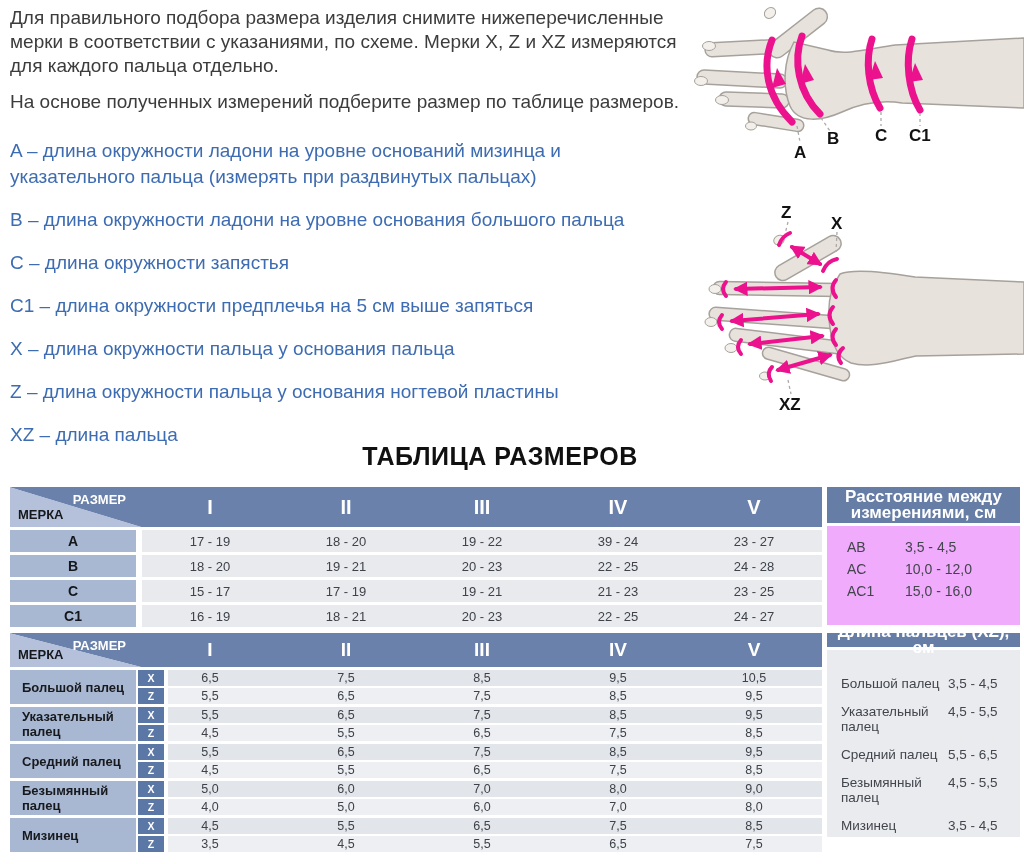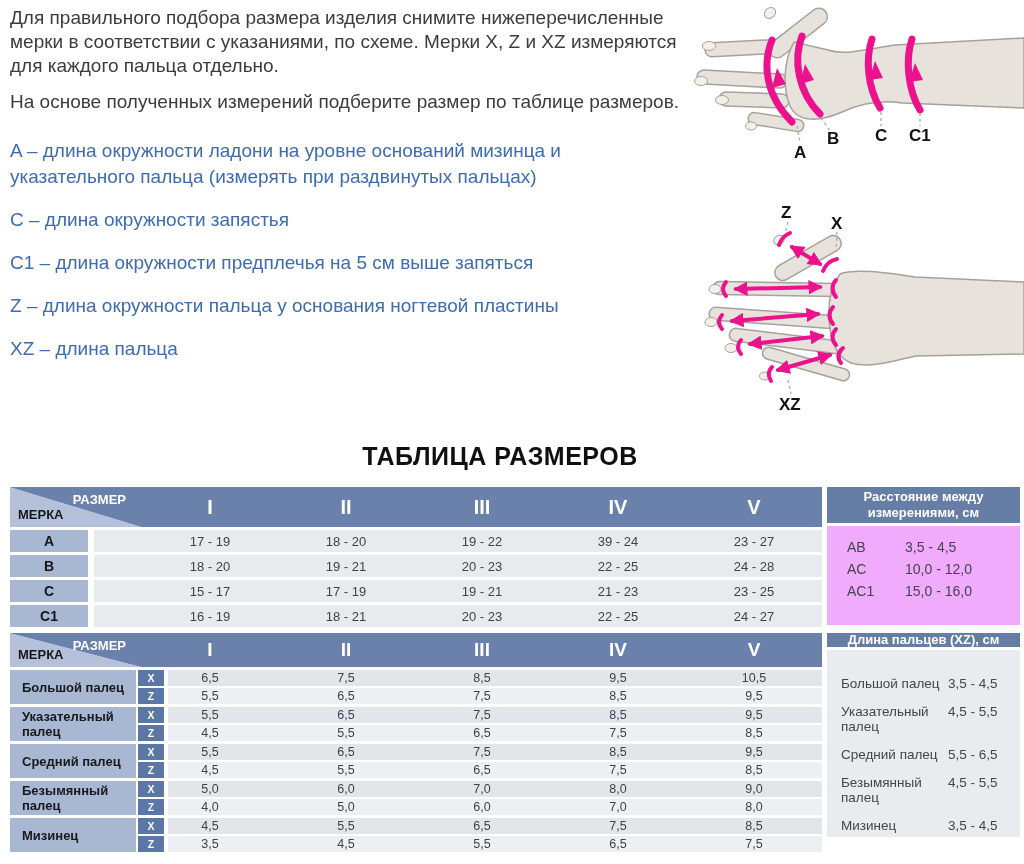--- a/index.html
+++ b/index.html
@@ -38,25 +38,25 @@
   .vcell { display:flex; align-items:center; justify-content:center;
     font-size:13px; color:#3f424a; }
 
   
   .t1 { position:absolute; left:10px; top:487px; width:812px; }
   .t1 .thead { grid-template-columns:132px repeat(5,136px); height:40px; }
   .t1 .hcell { font-size:20px; }
   .t1 .t-row { display:flex; height:22px; margin-top:3px; }
   .t1 .rlabel { width:126px; margin-right:6px; background:#a9b8d2; color:#14161a;
     font-weight:bold; font-size:14px; display:flex; align-items:center; justify-content:center; }
-  .t1 .vals { display:grid; grid-template-columns:repeat(5,136px); background:#e8eaee;padding-left:48px; }
+  .t1 .vals { display:grid; grid-template-columns:repeat(5,136px); background:#e8eaee; }
 
   
   .p1 { position:absolute; left:827px; top:487px; width:193px; }
-  .panel-head { background:#667da6; color:#ffffff; font-weight:bold; font-size:13px;
+  .panel-head { background:#667da6; color:#ffffff; font-weight:bold; font-size:17px;
     display:flex; align-items:center; justify-content:center; text-align:center; line-height:16px; }
   .p1 .panel-head { height:36px; }
   .p1 .panel-body { margin-top:3px; height:99px; background:#f0abfc; padding:10px 0 0 20px; }
   .p1 .prow { display:grid; grid-template-columns:58px 1fr; font-size:14px;
     color:#42454c; line-height:22px; }
 
   
   .t2 { position:absolute; left:10px; top:633px; width:812px; }
   .t2 .thead { grid-template-columns:132px repeat(5,136px); height:34px; }
   .t2 .hcell { font-size:19px; }
@@ -84,22 +84,24 @@
 </head>
 <body>
 
 <div class="page">
 
   <p class="intro-p1">Для правильного подбора размера изделия снимите нижеперечисленные мерки в соответствии с указаниями, по схеме. Мерки X, Z и XZ измеряются для каждого пальца отдельно.</p>
   <p class="intro-p2">На основе полученных измерений подберите размер по таблице размеров.</p>
 
   <div class="mlist">
     <div class="item">A – длина окружности ладони на уровне оснований мизинца и указательного пальца (измерять при раздвинутых пальцах)</div>
+    <div class="item">B – длина окружности ладони на уровне основания большого пальца</div>
     <div class="item">C – длина окружности запястья</div>
     <div class="item">C1 – длина окружности предплечья на 5 см выше запяться</div>
+    <div class="item">X – длина окружности пальца у основания пальца</div>
     <div class="item">Z – длина окружности пальца у основания ногтевой пластины</div>
     <div class="item">XZ – длина пальца</div>
   </div>
 
   <svg class="diag diag1" width="344" height="172" viewBox="0 0 344 172">
     <g stroke="#a6a19a" stroke-width="1.5" fill="#e7e2dc">
       <rect x="-42" y="-7" width="85" height="14" rx="7" transform="translate(67,48) rotate(-3)"></rect>
       <rect x="-45" y="-7" width="90" height="14" rx="7" transform="translate(62,79) rotate(3)"></rect>
       <rect x="-35" y="-7" width="70" height="14" rx="7" transform="translate(74,100) rotate(2)"></rect>
       <rect x="-28" y="-6" width="56" height="12" rx="6" transform="translate(96,122) rotate(9)"></rect>

